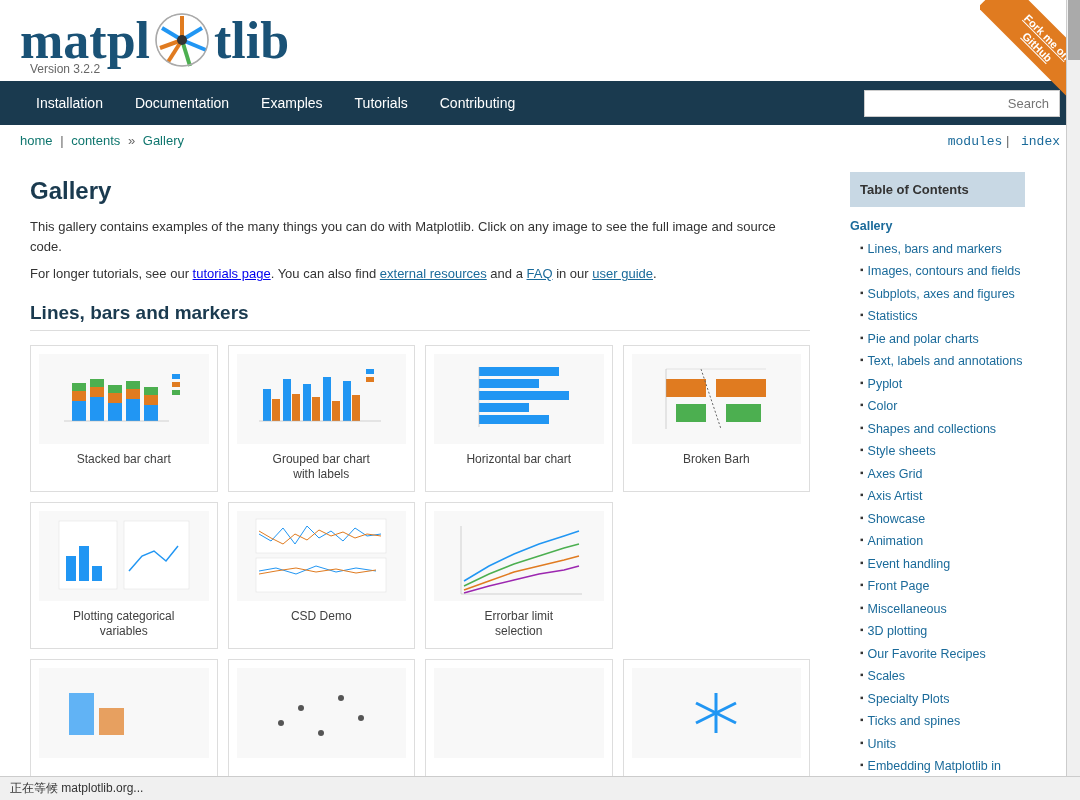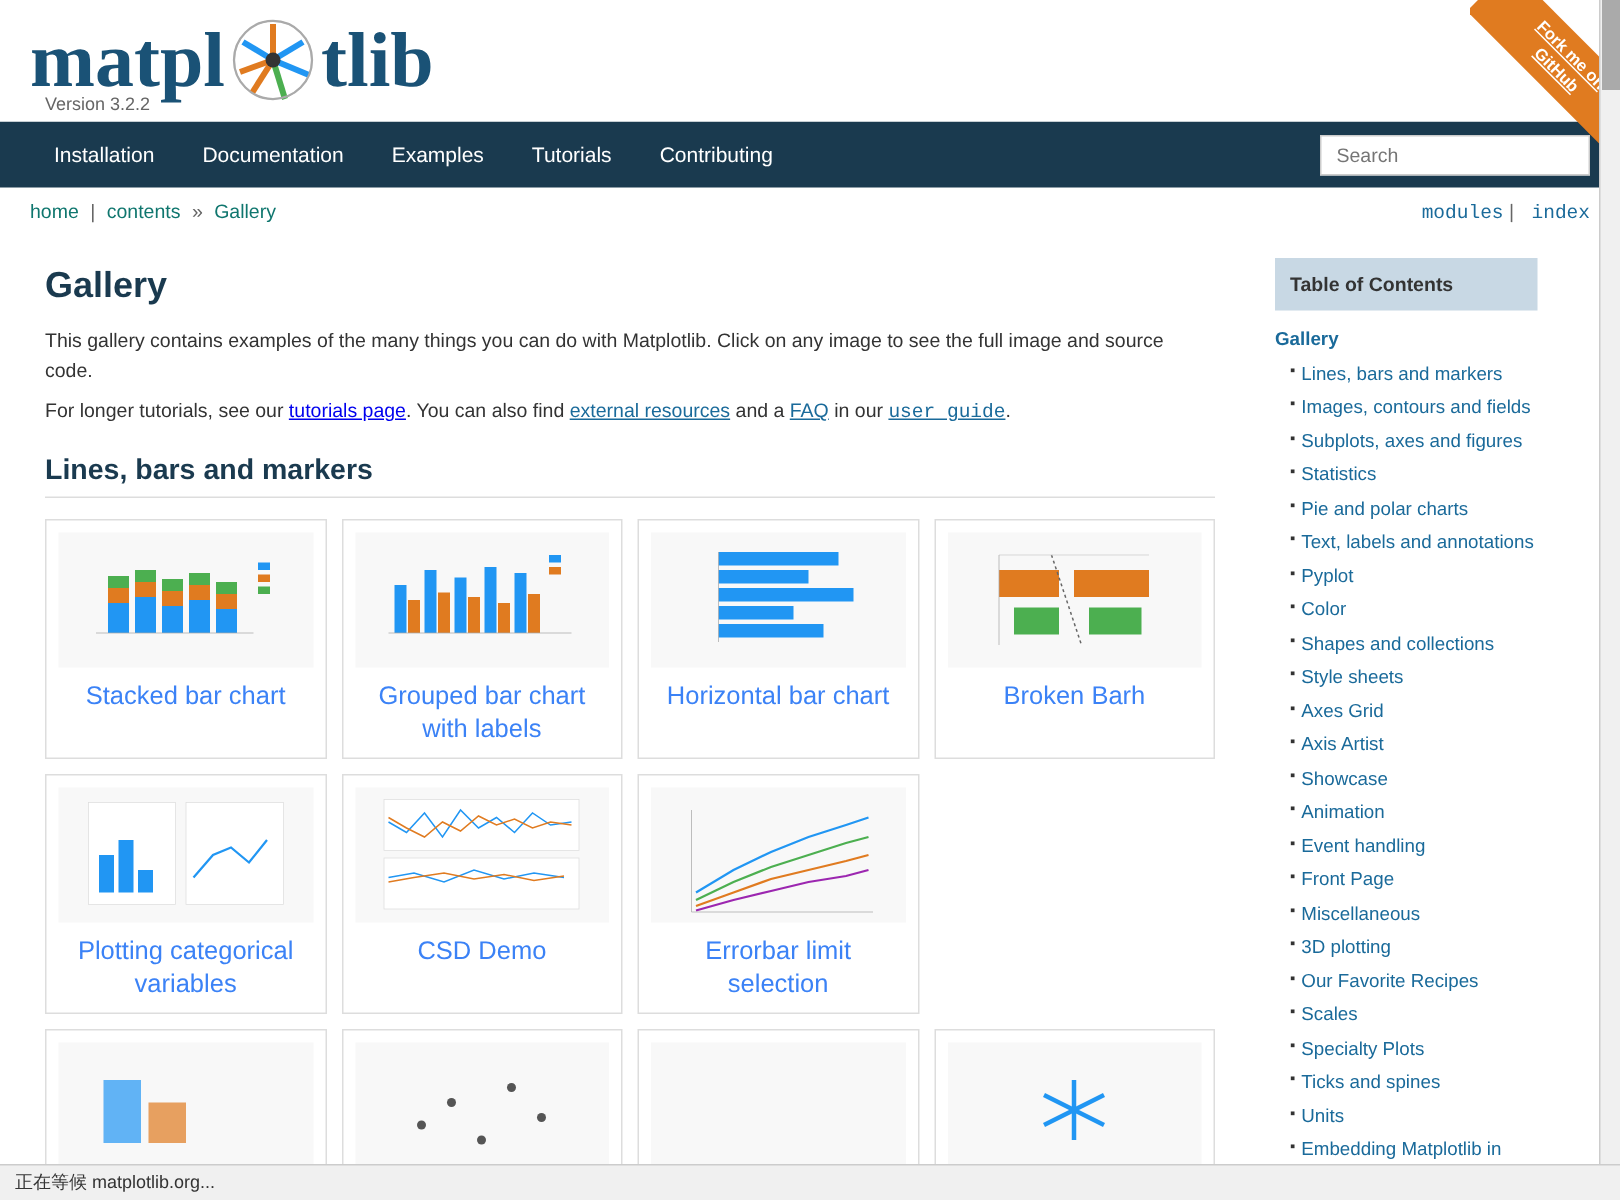--- a/index.html
+++ b/index.html
@@ -13,21 +13,21 @@
     #version { font-size: 12px; color: #666; text-align: center; margin-top: -8px; margin-left: 10px; }
 
     
     #fork-ribbon { position: absolute; top: 0; right: 0; width: 100px; height: 100px; overflow: hidden; }
     #fork-ribbon a { display: block; width: 140px; background: #e07b20; color: #fff; text-align: center; font-size: 11px; font-weight: bold; padding: 6px 0; transform: rotate(45deg); transform-origin: 50% 50%; position: absolute; top: 22px; right: -32px; line-height: 1.3; }
 
     
     #navbar { background: #1a3a4f; display: flex; align-items: center; padding: 0 20px; height: 44px; }
     #navbar a { color: #fff; text-decoration: none; font-size: 14px; padding: 12px 16px; display: inline-block; }
     #search-container { margin-left: auto; }
-    #search-input { padding: 5px 10px; font-size: 13px; border: 1px solid #ccc; width: 180px; background: #fff; }
+    #search-input { padding: 5px 10px; font-size: 13px; border: 1px solid #ccc; width: 196px; background: #fff; text-align: right; }
 
     
     #breadcrumb { padding: 8px 20px; font-size: 13px; display: flex; justify-content: space-between; }
     #breadcrumb-left a { color: #0f766e; text-decoration: none; }
     #breadcrumb-left span { color: #666; margin: 0 4px; }
     #breadcrumb-right a { color: #1a6a9a; text-decoration: none; margin-left: 8px; font-family: Liberation Mono, monospace; }
     #breadcrumb-right span { color: #666; }
 
     
     #main { display: flex; padding: 0; }
@@ -35,21 +35,21 @@
     
     #content { flex: 1; padding: 20px 30px; max-width: 840px; }
     #gallery-title { font-size: 24px; font-weight: bold; color: #1a3a4f; margin-bottom: 12px; }
     #gallery-desc { font-size: 13px; color: #333; margin-bottom: 6px; line-height: 1.5; }
     #section-title { font-size: 19px; font-weight: bold; color: #1a3a4f; margin: 18px 0 14px 0; border-bottom: 1px solid #ddd; padding-bottom: 6px; }
 
     
     .gallery-grid { display: grid; grid-template-columns: repeat(4, 1fr); gap: 10px; margin-bottom: 10px; }
     .gallery-item { border: 1px solid #ddd; padding: 8px; text-align: center; cursor: pointer; background: #fff; }
     .chart-preview { width: 100%; height: 90px; background: #f8f8f8; margin-bottom: 8px; display: flex; align-items: center; justify-content: center; overflow: hidden; }
-    .gallery-item a { color: #3b82f6; font-size: 17px; text-decoration: none; line-height: 1.3; display: block; }
+    .gallery-item a { color: #404040; font-size: 12px; text-decoration: none; line-height: 1.3; display: block; }
 
     
     #sidebar { width: 195px; min-width: 195px; padding: 15px 10px; }
     #toc-header { background: #c8d8e4; padding: 10px 10px; font-size: 13px; font-weight: bold; color: #333; margin-bottom: 8px; }
     #toc-list { list-style: none; }
     #toc-list li { margin: 0; }
     #toc-list li a { color: #1a6a9a; text-decoration: none; font-size: 12.5px; line-height: 1.8; display: block; }
     #toc-list li.toc-section { font-size: 13px; font-weight: bold; color: #1a3a4f; margin-top: 4px; padding-left: 0; }
     #toc-list li.toc-item { padding-left: 10px; display: flex; align-items: flex-start; }
     #toc-list li.toc-item::before { content: "▪"; color: #333; margin-right: 4px; font-size: 10px; margin-top: 4px; flex-shrink: 0; }
@@ -119,21 +119,21 @@
 </div>
 
 <div id="main">
 
   <div id="content">
     <h1 id="gallery-title">Gallery</h1>
     <p id="gallery-desc">
       <span>This gallery contains examples of the many things you can do with Matplotlib. Click on any image to see the full image and source code.</span>
     </p>
     <p style="margin-top:8px; font-size:13px; line-height:1.5;">
-      For longer tutorials, see our <a href="#">tutorials page</a>. You can also find <a href="#" style="color:#1a6a9a;">external resources</a> and a <a href="#" style="color:#1a6a9a;">FAQ</a> in our <a href="#" style="color:#1a6a9a;font-family:Liberation Mono, monospace;">user guide</a>.
+      For longer tutorials, see our <a href="#">tutorials page</a>. You can also find <a href="#" style="color:#1a6a9a;">external resources</a> and a <a href="#" style="color:#1a6a9a;">FAQ</a> in our <a href="#" style="color:#1a6a9a;">user guide</a>.
     </p>
 
     <h2 id="section-title">Lines, bars and markers</h2>
 
     <div class="gallery-grid">
 
       <div class="gallery-item">
         <div class="chart-preview">
           <svg viewBox="0 0 140 80" width="140" height="80">
             <rect x="10" y="10" width="140" height="65" fill="#f8f8f8"></rect>

